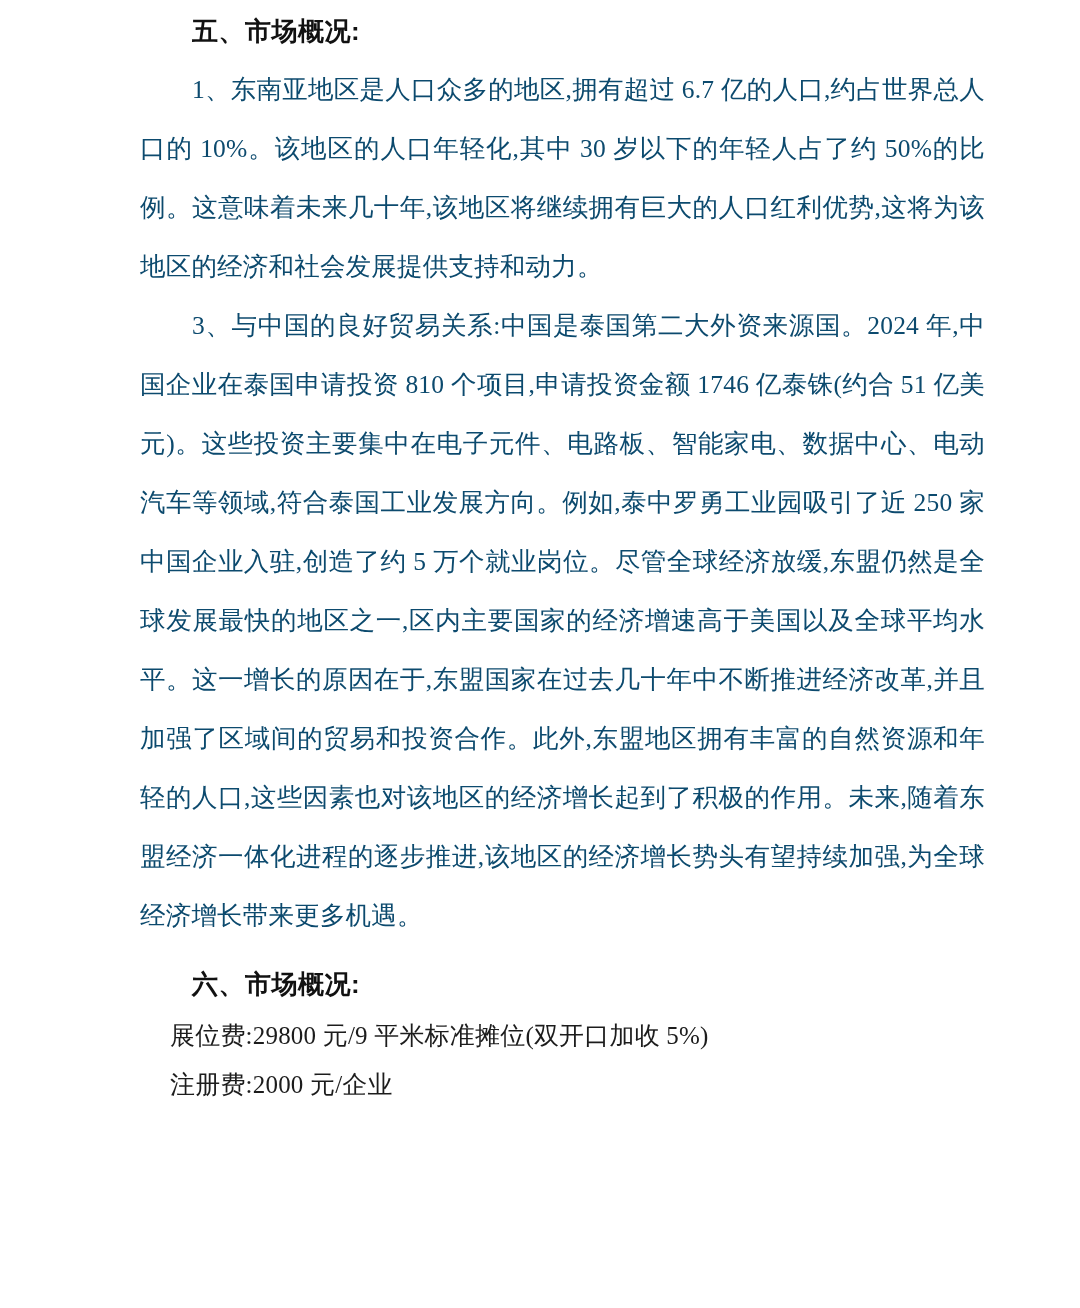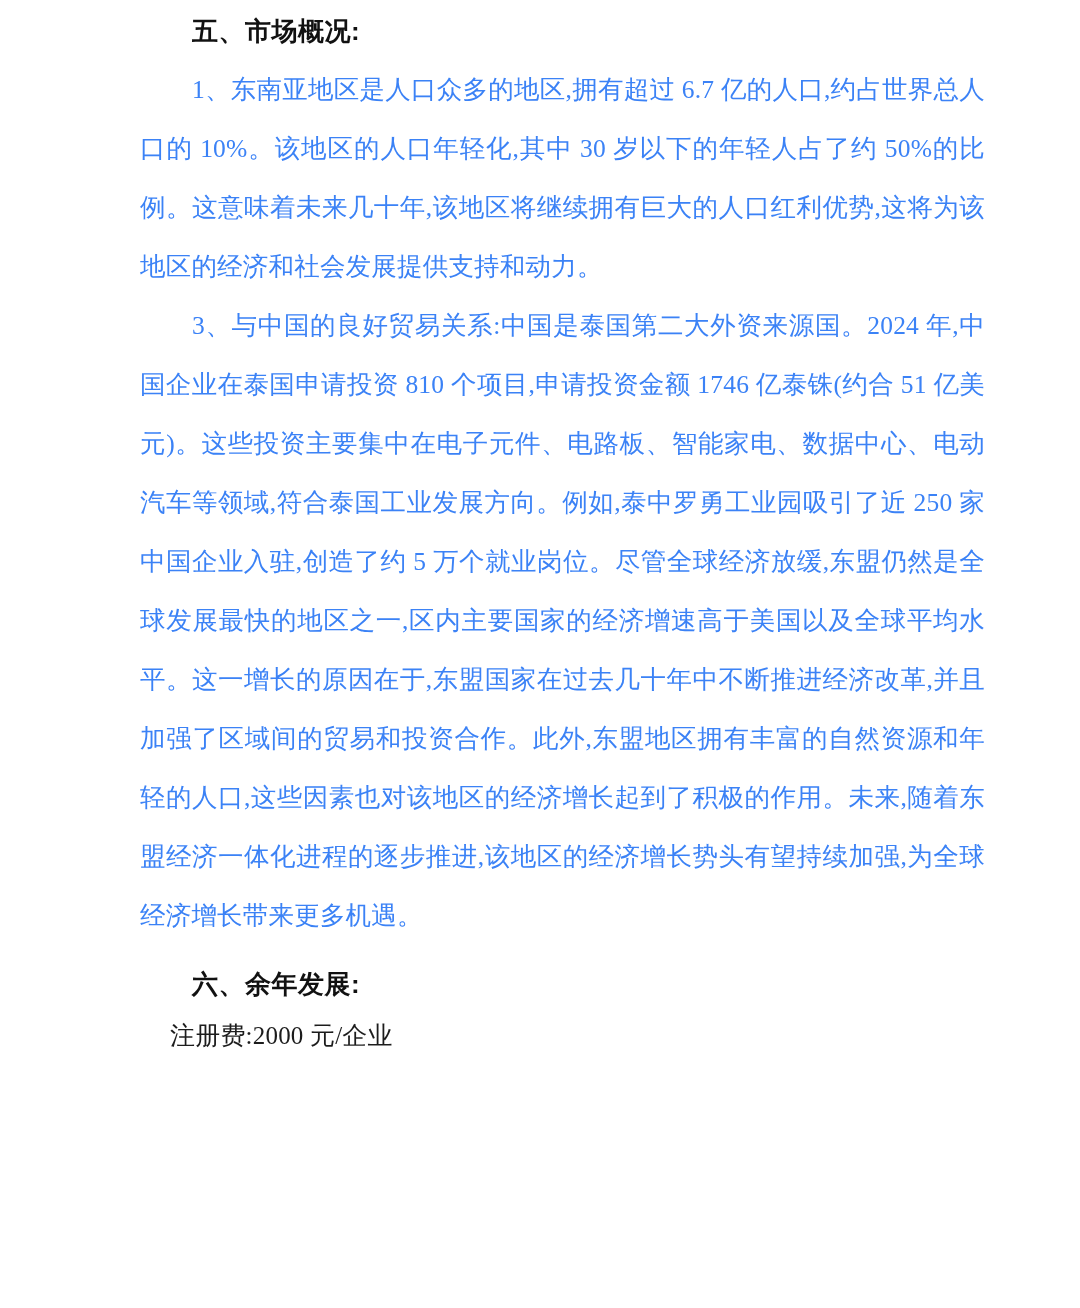--- a/index.html
+++ b/index.html
@@ -43,21 +43,21 @@
   
   .para {
     font-size: 25.5px;
     line-height: 59px;
     text-align: justify;
     text-justify: inter-ideograph;
     text-indent: 52px;
     margin: 0;
     letter-spacing: 0.2px;
     word-break: break-all;
-    color: #3b82f6;
+    color: #0c4a6e;
   }
   .para + .para { margin-top: 0; }
 
   
   .info-line {
     font-size: 25px;
     line-height: 49px;
     margin: 0;
     padding-left: 30px;
     letter-spacing: 0.2px;
@@ -70,18 +70,19 @@
 
 <div class="page">
 
   <h2 class="heading h-five">五、市场概况:</h2>
 
   <p class="para">1、东南亚地区是人口众多的地区,拥有超过 6.7 亿的人口,约占世界总人口的 10%。该地区的人口年轻化,其中 30 岁以下的年轻人占了约 50%的比例。这意味着未来几十年,该地区将继续拥有巨大的人口红利优势,这将为该地区的经济和社会发展提供支持和动力。</p>
 
 
   <p class="para">3、与中国的良好贸易关系:中国是泰国第二大外资来源国。2024 年,中国企业在泰国申请投资 810 个项目,申请投资金额 1746 亿泰铢(约合 51 亿美元)。这些投资主要集中在电子元件、电路板、智能家电、数据中心、电动汽车等领域,符合泰国工业发展方向。例如,泰中罗勇工业园吸引了近 250 家中国企业入驻,创造了约 5 万个就业岗位。尽管全球经济放缓,东盟仍然是全球发展最快的地区之一,区内主要国家的经济增速高于美国以及全球平均水平。这一增长的原因在于,东盟国家在过去几十年中不断推进经济改革,并且加强了区域间的贸易和投资合作。此外,东盟地区拥有丰富的自然资源和年轻的人口,这些因素也对该地区的经济增长起到了积极的作用。未来,随着东盟经济一体化进程的逐步推进,该地区的经济增长势头有望持续加强,为全球经济增长带来更多机遇。</p>
 
-  <h2 class="heading h-six">六、余年发展:</h2>
+  <h2 class="heading h-six">六、市场概况:</h2>
 
+  <p class="info-line">展位费:29800 元/9 平米标准摊位(双开口加收 5%)</p>
 
   <p class="info-line">注册费:2000 元/企业</p>
 
 </div>
 
 </body></html>

